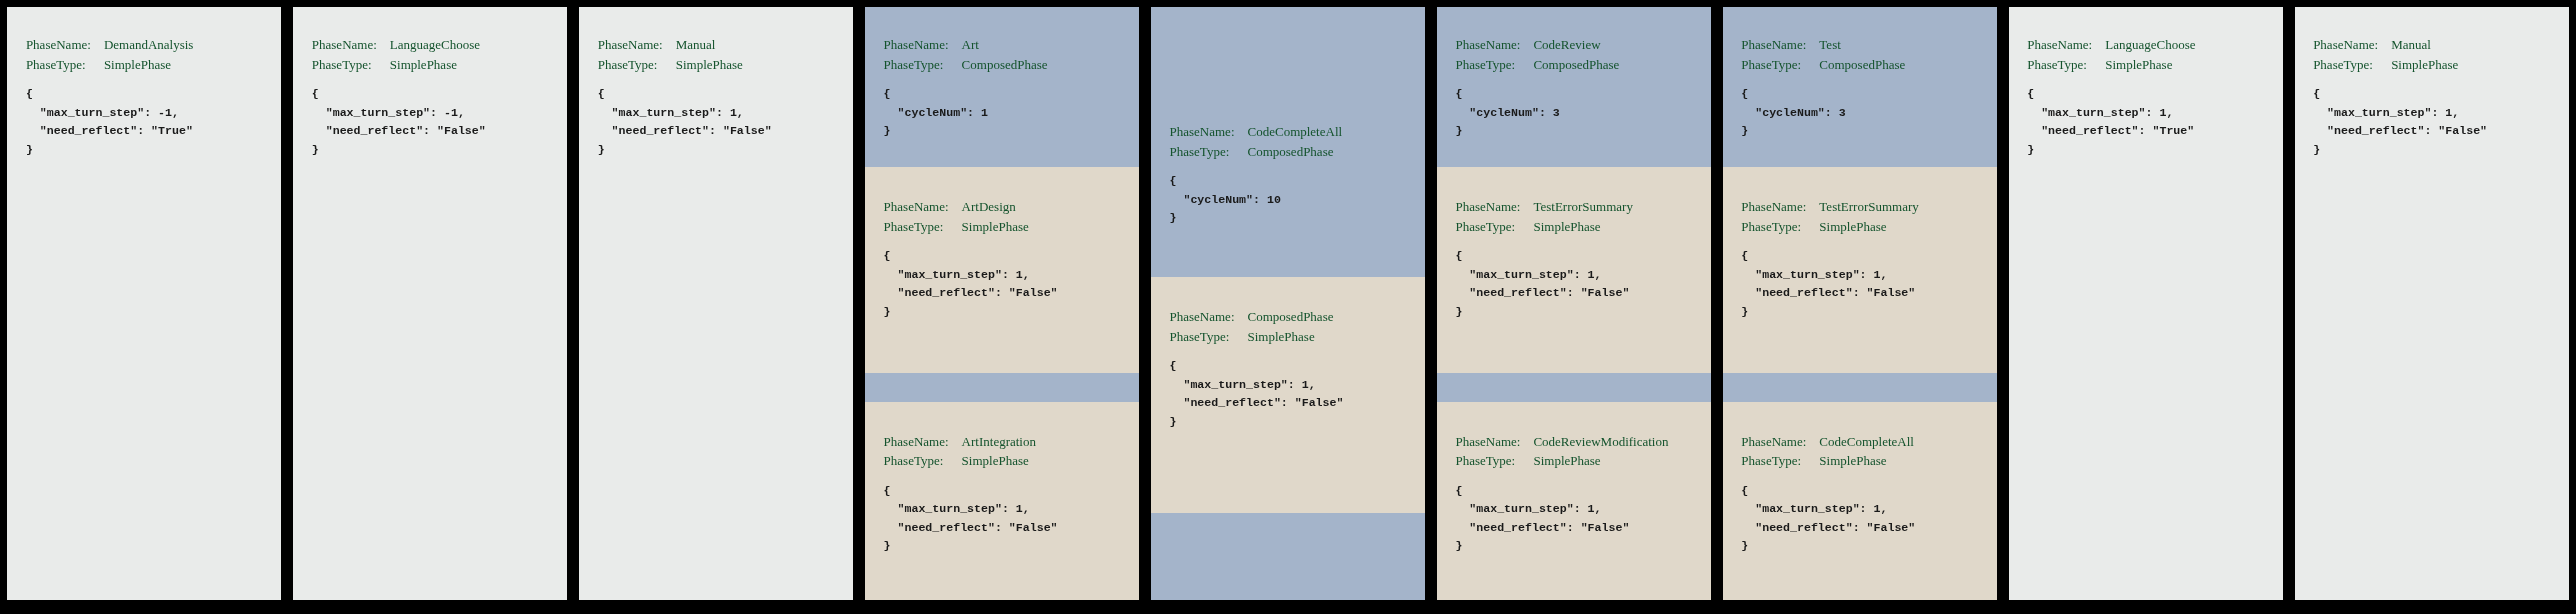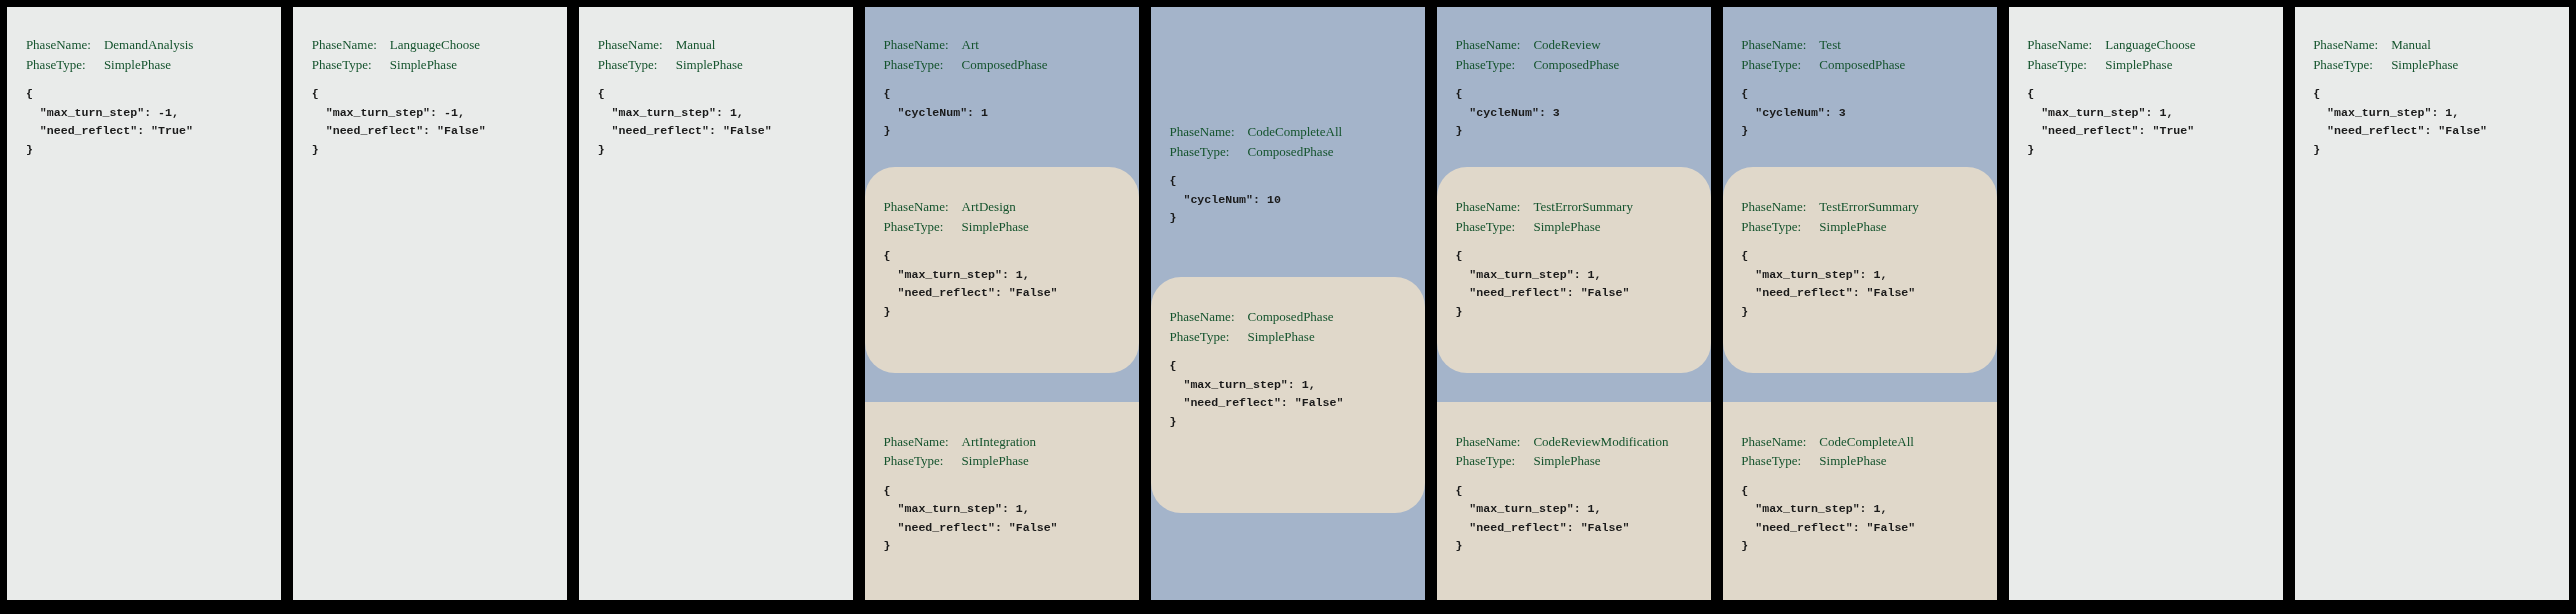--- a/index.html
+++ b/index.html
@@ -4,21 +4,21 @@
 <style>
   html,body{margin:0;padding:0;background:#000;}
   .board{box-sizing:border-box;width:2576px;height:614px;background:#000;
          display:flex;gap:12px;padding:7.4px 7.4px 14px 7.4px;overflow:hidden;}
   .col{flex:1;display:flex;flex-direction:column;min-width:0;}
   .col.simple{background:#e9ebea;}
   .col.composed{background:#a4b4ca;justify-content:center;}
   .card{box-sizing:border-box;padding:28px 7.4px 0 18.5px;}
   .hdr{height:183px;}
   .sub{background:#e0d8ca;padding-top:30px;}
-  .sub.s1{height:236px;border-radius:30px;}
+  .sub.s1{height:236px;}
   .sub.s2{height:228px;}
   .cgap{height:29px;flex:none;}
   .meta{font-family:"Liberation Serif",serif;font-size:13px;line-height:19.5px;color:#14532d;}
   .lbl{display:inline-block;min-width:78px;}
   .json{margin-top:11px;font-family:"Liberation Mono","DejaVu Sans Mono",monospace;
         font-size:11.6px;line-height:18.5px;font-weight:600;color:#1a1a1a;}
   .json div{white-space:pre;}
 </style>
 </head>
 <body>

